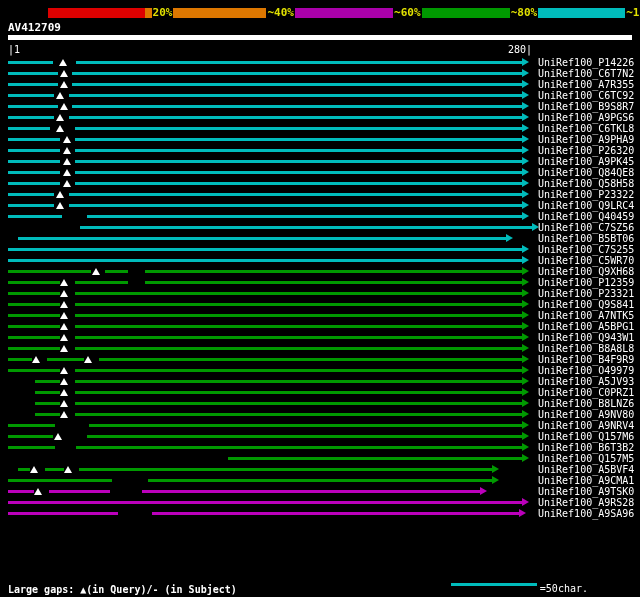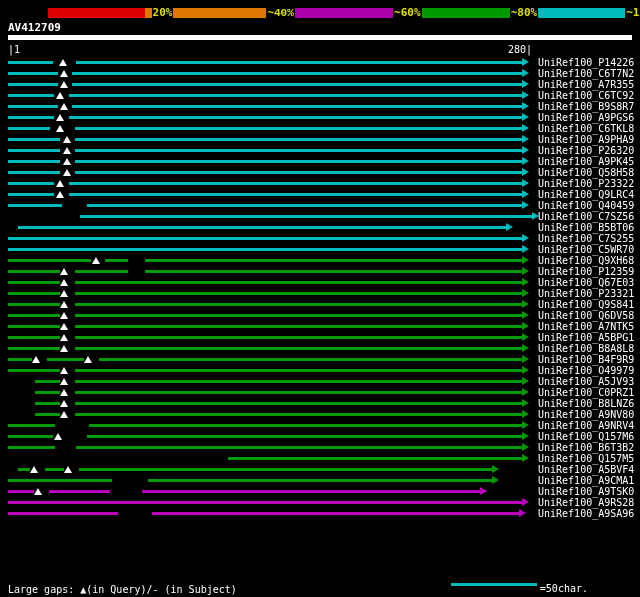--- a/index.html
+++ b/index.html
@@ -23,38 +23,38 @@
   .bar{position:absolute;top:4px;height:3px;}
   .arrow{position:absolute;top:1px;width:0;height:0;border-top:4px solid transparent;
          border-bottom:4px solid transparent;border-left:7px solid #000;}
   .gapbox{position:absolute;top:2px;height:7px;background:#000;}
   .tri{position:absolute;top:2px;width:0;height:0;border-left:4px solid transparent;
        border-right:4px solid transparent;border-bottom:7px solid #fff;margin-left:-4px;}
   .rlabel{position:absolute;left:538px;top:0;color:#fff;font-size:10px;line-height:11px;
           white-space:nowrap;cursor:pointer;}
   
   .footer{position:absolute;left:8px;top:583px;width:624px;height:14px;color:#fff;font-size:10px;}
-  .gap-legend{position:absolute;left:0;top:1px;white-space:nowrap;}
+  .gap-legend{position:absolute;left:0;top:1px;white-space:nowrap;font-weight:bold;}
   .size-legend{position:absolute;right:44px;top:0;display:flex;align-items:flex-start;}
   .size-swatch{width:86px;height:3px;margin-right:3px;}
   .size-label{font-size:10px;color:#fff;}
 </style>
 </head>
 <body>
 
 <div class="screen">
 
   <div class="colorbar" id="identity-bar" style="position:absolute;">
       <div class="seg" style="width: 15.5%; background: rgb(221, 0, 0);"></div>
       <div class="seg" style="width: 20.4%; background: rgb(221, 119, 0);"></div>
       <div class="seg" style="width: 20.2%; background: rgb(170, 0, 170);"></div>
       <div class="seg" style="width: 20.7%; background: rgb(0, 153, 0);"></div>
       <div class="seg" style="width: 23.2%; background: rgb(0, 187, 187);"></div>
       <span class="pct-label" style="left: 16.6%; color: rgb(224, 224, 0);">20%</span>
-      <span class="pct-label" style="left: 35%; color: rgb(224, 224, 0); font-family: Liberation Mono, monospace;">~40%</span>
+      <span class="pct-label" style="left: 35%; color: rgb(224, 224, 0);">~40%</span>
       <span class="pct-label" style="left: 55.3%; color: rgb(224, 224, 0);">~60%</span>
       <span class="pct-label" style="left: 74%; color: rgb(224, 224, 0);">~80%</span>
       <span class="pct-label" style="left: 92.5%; color: rgb(224, 224, 0);">~100%</span>
     </div>
 
   <div class="query-name">AV412709</div>
   <div class="query-bar"></div>
 
   <div class="scale-row">
     <span class="scale-start">|1</span>
@@ -152,20 +152,29 @@
         </div>
         <div class="rlabel">UniRef100_A9PK45</div>
       </div>
       <div class="arow">
         <div class="track">
           <div class="bar" style="left: 0%; width: 98%; background: rgb(0, 187, 187);"></div>
           <div class="arrow" style="left: 98%; border-left-color: rgb(0, 187, 187);"></div>
           <div class="gapbox" style="left: 10%; width: 2.8%;"></div>
           <div class="tri" style="left: 11.3%;"></div>
         </div>
+        <div class="rlabel">UniRef100_Q84QE8</div>
+      </div>
+      <div class="arow">
+        <div class="track">
+          <div class="bar" style="left: 0%; width: 98%; background: rgb(0, 187, 187);"></div>
+          <div class="arrow" style="left: 98%; border-left-color: rgb(0, 187, 187);"></div>
+          <div class="gapbox" style="left: 10%; width: 2.8%;"></div>
+          <div class="tri" style="left: 11.3%;"></div>
+        </div>
         <div class="rlabel">UniRef100_Q58H58</div>
       </div>
       <div class="arow">
         <div class="track">
           <div class="bar" style="left: 0%; width: 98%; background: rgb(0, 187, 187);"></div>
           <div class="arrow" style="left: 98%; border-left-color: rgb(0, 187, 187);"></div>
           <div class="gapbox" style="left: 8.8%; width: 2.8%;"></div>
           <div class="tri" style="left: 10%;"></div>
         </div>
         <div class="rlabel">UniRef100_P23322</div>
@@ -235,66 +244,57 @@
         </div>
         <div class="rlabel">UniRef100_P12359</div>
       </div>
       <div class="arow">
         <div class="track">
           <div class="bar" style="left: 0%; width: 98%; background: rgb(0, 153, 0);"></div>
           <div class="arrow" style="left: 98%; border-left-color: rgb(0, 153, 0);"></div>
           <div class="gapbox" style="left: 9.9%; width: 2.8%;"></div>
           <div class="tri" style="left: 10.7%;"></div>
         </div>
-        <div class="rlabel">UniRef100_Q67E03</div>
-      </div>
-      <div class="arow">
-        <div class="track">
-          <div class="bar" style="left: 0%; width: 98%; background: rgb(0, 153, 0);"></div>
-          <div class="arrow" style="left: 98%; border-left-color: rgb(0, 153, 0);"></div>
-          <div class="gapbox" style="left: 9.9%; width: 2.8%;"></div>
-          <div class="tri" style="left: 10.7%;"></div>
-        </div>
         <div class="rlabel">UniRef100_P23321</div>
       </div>
       <div class="arow">
         <div class="track">
           <div class="bar" style="left: 0%; width: 98%; background: rgb(0, 153, 0);"></div>
           <div class="arrow" style="left: 98%; border-left-color: rgb(0, 153, 0);"></div>
           <div class="gapbox" style="left: 9.9%; width: 2.8%;"></div>
           <div class="tri" style="left: 10.7%;"></div>
         </div>
         <div class="rlabel">UniRef100_Q9S841</div>
       </div>
       <div class="arow">
         <div class="track">
           <div class="bar" style="left: 0%; width: 98%; background: rgb(0, 153, 0);"></div>
           <div class="arrow" style="left: 98%; border-left-color: rgb(0, 153, 0);"></div>
           <div class="gapbox" style="left: 9.9%; width: 2.8%;"></div>
           <div class="tri" style="left: 10.7%;"></div>
         </div>
-        <div class="rlabel">UniRef100_Q6DV58</div>
-      </div>
-      <div class="arow">
-        <div class="track">
-          <div class="bar" style="left: 0%; width: 98%; background: rgb(0, 153, 0);"></div>
-          <div class="arrow" style="left: 98%; border-left-color: rgb(0, 153, 0);"></div>
-          <div class="gapbox" style="left: 9.9%; width: 2.8%;"></div>
-          <div class="tri" style="left: 10.7%;"></div>
-        </div>
         <div class="rlabel">UniRef100_A7NTK5</div>
       </div>
       <div class="arow">
         <div class="track">
           <div class="bar" style="left: 0%; width: 98%; background: rgb(0, 153, 0);"></div>
           <div class="arrow" style="left: 98%; border-left-color: rgb(0, 153, 0);"></div>
           <div class="gapbox" style="left: 9.9%; width: 2.8%;"></div>
           <div class="tri" style="left: 10.7%;"></div>
         </div>
         <div class="rlabel">UniRef100_A5BPG1</div>
+      </div>
+      <div class="arow">
+        <div class="track">
+          <div class="bar" style="left: 0%; width: 98%; background: rgb(0, 153, 0);"></div>
+          <div class="arrow" style="left: 98%; border-left-color: rgb(0, 153, 0);"></div>
+          <div class="gapbox" style="left: 9.9%; width: 2.8%;"></div>
+          <div class="tri" style="left: 10.7%;"></div>
+        </div>
+        <div class="rlabel">UniRef100_Q943W1</div>
       </div>
       <div class="arow">
         <div class="track">
           <div class="bar" style="left: 0%; width: 98%; background: rgb(0, 153, 0);"></div>
           <div class="arrow" style="left: 98%; border-left-color: rgb(0, 153, 0);"></div>
           <div class="gapbox" style="left: 9.9%; width: 2.8%;"></div>
           <div class="tri" style="left: 10.7%;"></div>
         </div>
         <div class="rlabel">UniRef100_B8A8L8</div>
       </div>

